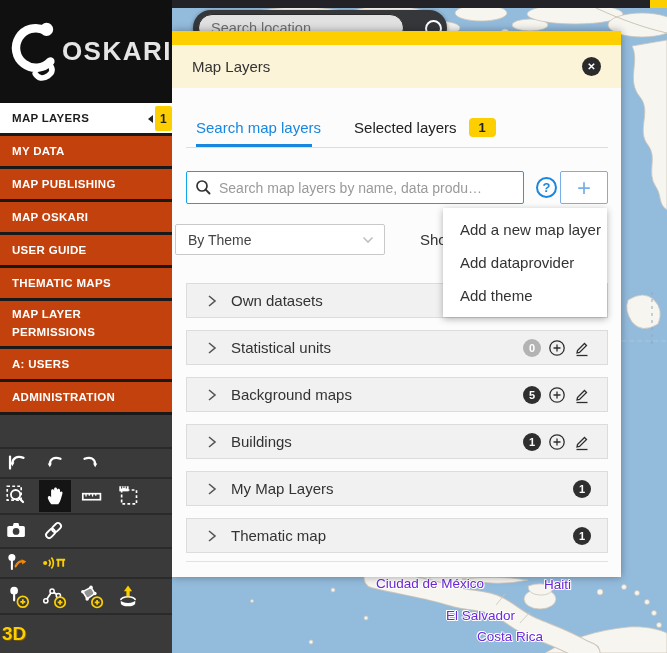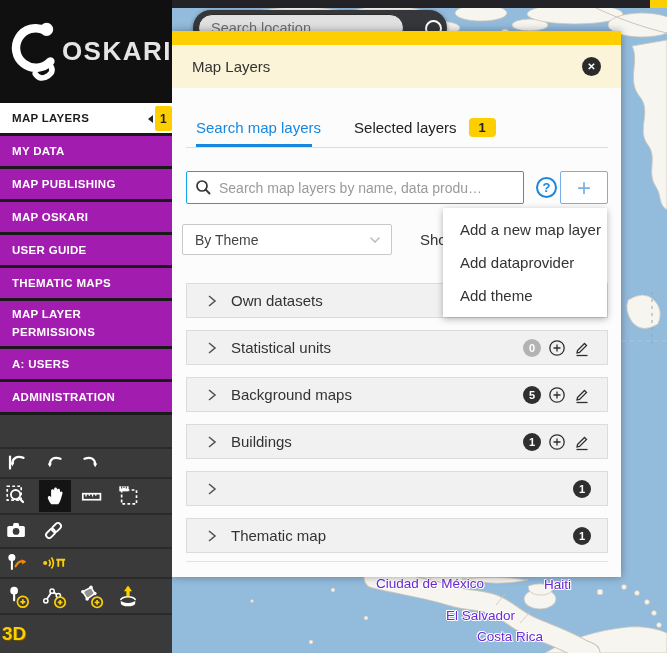--- a/index.html
+++ b/index.html
@@ -24,21 +24,21 @@
          background:rgba(255,255,255,.85); font-family:"Liberation Sans",sans-serif;
          font-size:14.5px; padding:0 12px; color:#333; outline:none; }
   .geo-input::placeholder { color:#6f6f6f; }
   .geo-mag { width:17px; height:17px; border:2.5px solid #fff; border-radius:50%; margin-left:21px; }
   
   .sidebar { position:absolute; left:0; top:0; width:172px; height:653px; background:#3a3a3a; z-index:30; }
   .logo { height:103px; background:#101010; display:flex; align-items:center; padding-left:7px; }
   .logo-text { color:#e5e5e5; font-size:26px; font-weight:bold; letter-spacing:1.5px; margin-left:4px; }
   .nav-item { height:33px; border-bottom:3px solid #191919; display:flex; align-items:center;
       padding:0 12px; color:#fff; font-size:11.5px; font-weight:bold; letter-spacing:.3px;
-      background:#a21caf; position:relative; cursor:pointer; }
+      background:#c2410c; position:relative; cursor:pointer; }
   .nav-item.two-line { height:48px; }
   .nav-item.two-line .nav-label { width:100px; line-height:1.5; }
   .nav-item.active { background:#fff; color:#1d1d1d; }
   .nav-badge { position:absolute; right:0; top:3px; width:17px; height:25px; background:#fdce00;
       color:#222; font-size:12px; font-weight:bold; display:flex; align-items:center; justify-content:center;
       border-radius:2px; }
   .nav-caret { position:absolute; right:19px; top:12px; width:0; height:0;
       border-top:4px solid transparent; border-bottom:4px solid transparent; border-right:5px solid #222; }
   .spacer { height:32px; }
   .tgroup { border-top:2px solid #2a2a2a; display:flex; align-items:center; padding-left:2px; gap:7px; }
@@ -68,21 +68,21 @@
   .search-input { width:100%; height:100%; border:1px solid #0ea5e9; border-radius:2px; background:#fff;
       font-family:"Liberation Sans",sans-serif; font-size:14px; color:#333; padding:0 8px 0 32px; outline:none; }
   .search-input::placeholder { color:#9a9a9a; }
   .search-mag { position:absolute; left:9px; top:8px; }
   .help-btn { position:absolute; left:364px; top:89px; width:21px; height:21px; border:2px solid #1787e0;
       border-radius:50%; color:#1787e0; font-size:13px; font-weight:bold; background:#fcfcfc;
       display:flex; align-items:center; justify-content:center; cursor:pointer; }
   .add-btn { position:absolute; left:388px; top:83px; width:48px; height:33px; border:1px solid #79aee8;
       border-radius:2px; background:#fff; color:#79aee8; font-size:24px; font-weight:400; line-height:28px;
       display:flex; align-items:center; justify-content:center; cursor:pointer; }
-  .select { position:absolute; left:10px; top:136px; width:210px; height:31px; border:1px solid #c9c9c9;
+  .select { position:absolute; left:3px; top:136px; width:210px; height:31px; border:1px solid #c9c9c9;
       border-radius:2px; background:#fff; display:flex; align-items:center; padding:0 10px 0 12px;
       font-size:14px; color:#444; cursor:pointer; }
   .select-chev { margin-left:auto; }
   .show-label { position:absolute; left:248px; top:143px; font-size:15px; color:#333; }
   .groups { position:absolute; left:14px; top:195px; width:422px; }
   .grow { height:35px; background:#f1f1f1; border:1px solid #dcdcdc; display:flex; align-items:center;
       margin-bottom:12px; padding:0 16px 0 20px; cursor:pointer; }
   .grow-chev { margin-right:14px; display:flex; }
   .grow-label { font-size:15px; color:#333; }
   .gicons { margin-left:auto; display:flex; align-items:center; gap:7px; }
@@ -444,20 +444,21 @@
             </button>
           </span>
         </div>
 
         <div class="grow">
           <span class="grow-chev">
             <svg width="10" height="14" viewBox="0 0 10 14">
                 <polyline points="2,2 8,7 2,12" fill="none" stroke="#555" stroke-width="1.6"></polyline>
               </svg>
           </span>
+          <span class="grow-label">My Map Layers</span>
           <span class="gicons">
             <span class="cbadge">1</span>
           </span>
         </div>
 
         <div class="grow">
           <span class="grow-chev">
             <svg width="10" height="14" viewBox="0 0 10 14">
                 <polyline points="2,2 8,7 2,12" fill="none" stroke="#555" stroke-width="1.6"></polyline>
               </svg>

